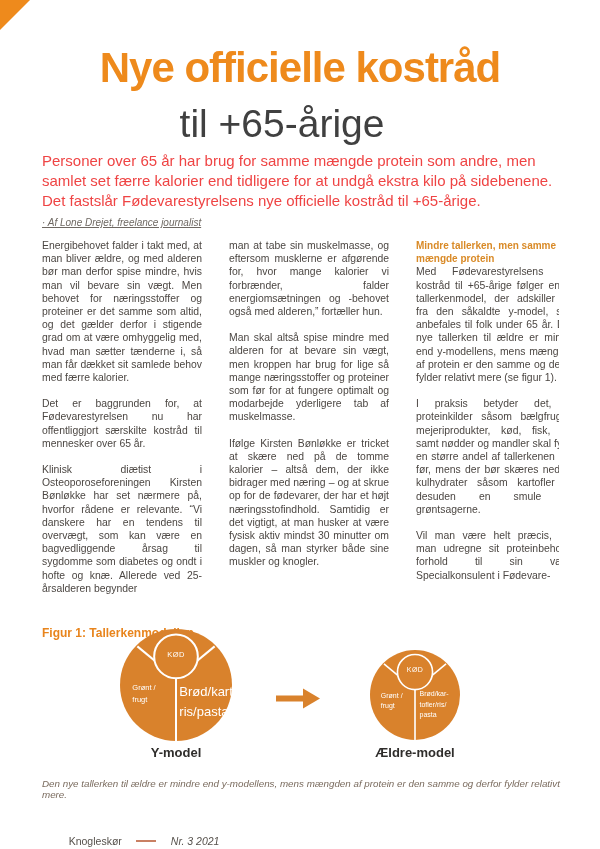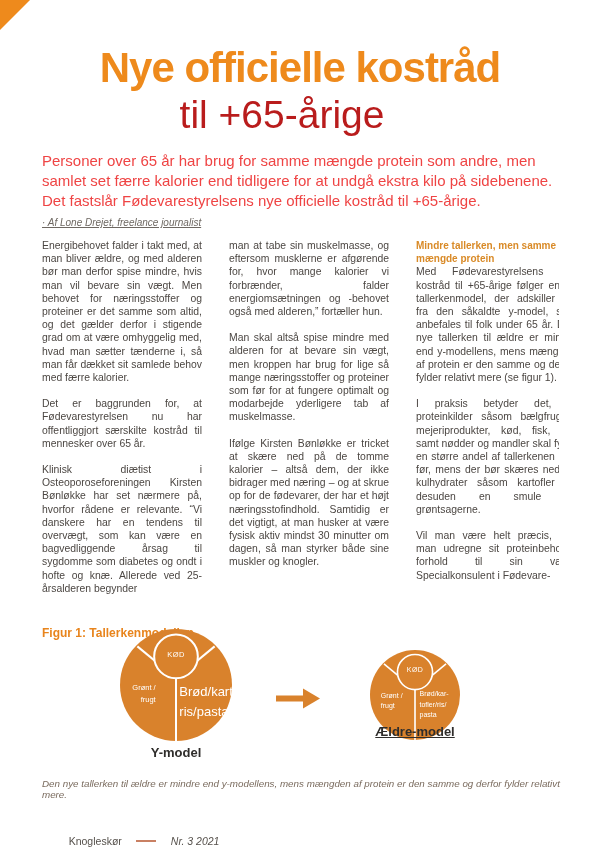--- a/index.html
+++ b/index.html
@@ -15,24 +15,24 @@
     border-top:30px solid #ee8a1c;
     border-right:30px solid transparent;
   }
   .title {
     position:absolute; top:44px; left:0; width:600px;
     text-align:center; margin:0;
     font-size:42px; font-weight:bold; letter-spacing:-1px;
     color:#ee8a1c;
   }
   .subtitle {
-    position:absolute; top:93px; left:0; width:564px;
+    position:absolute; top:102px; left:0; width:564px;
     text-align:center; margin:0;
     font-size:39px; font-weight:normal; letter-spacing:0;
-    color:#b91c1c;
+    color:#404040;
   }
   .intro {
     position:absolute; top:151px; left:42px; width:512px;
     margin:0; font-size:15px; line-height:20px; color:#ef4444;
   }
   .byline {
     position:absolute; top:217px; left:42px; margin:0;
     font-size:10px; font-style:italic; color:#6e6862;text-decoration:underline;
   }
   .columns {
@@ -54,32 +54,32 @@
     font-size:12px; font-weight:bold; color:#e8841c;
   }
   .plate { position:absolute; }
   .plate svg { display:block; width:100%; height:100%; }
   .plate-label {
     position:absolute; color:#ffffff; white-space:pre-line;
   }
   .plate-top-label { left:0; width:100%; text-align:center; }
   #plate1 { left:120px; top:629px; width:112px; height:112px; }
   #plate1 .plate-top-label { top:19%; font-size:7.5px; letter-spacing:.4px; }
-  #plate1 .plate-left-label { left:11%; top:47%; font-size:7.5px; line-height:1.6;text-align:right; }
+  #plate1 .plate-left-label { left:11%; top:47%; font-size:7.5px; line-height:1.6; }
   #plate1 .plate-right-label { left:53%; top:47%; font-size:13px; line-height:1.6; }
   #plate2 { left:370px; top:650px; width:90px; height:90px; }
   #plate2 .plate-top-label { top:18%; font-size:7px; letter-spacing:.4px; }
   #plate2 .plate-left-label { left:12%; top:45%; font-size:7px; line-height:1.55; }
   #plate2 .plate-right-label { left:55%; top:43%; font-size:7px; line-height:1.55; }
   .plate-name {
     position:absolute; margin:0; text-align:center;
     font-size:13px; font-weight:bold; color:#2f2d2b;
   }
   #plate1-name { left:120px; top:745px; width:112px; }
-  #plate2-name { left:340px; top:724px; width:150px;text-decoration:underline; }
+  #plate2-name { left:340px; top:745px; width:150px; }
   .arrow-svg { position:absolute; left:276px; top:687px; width:44px; height:23px; }
   .caption {
     position:absolute; top:778px; left:42px; width:525px; margin:0;
     font-size:9.8px; font-style:italic; color:#7a6b5e;
   }
   .footer {
     position:absolute; top:812px; left:42px;
     display:flex; align-items:center;
     font-size:10.5px; color:#55504b;
   }

